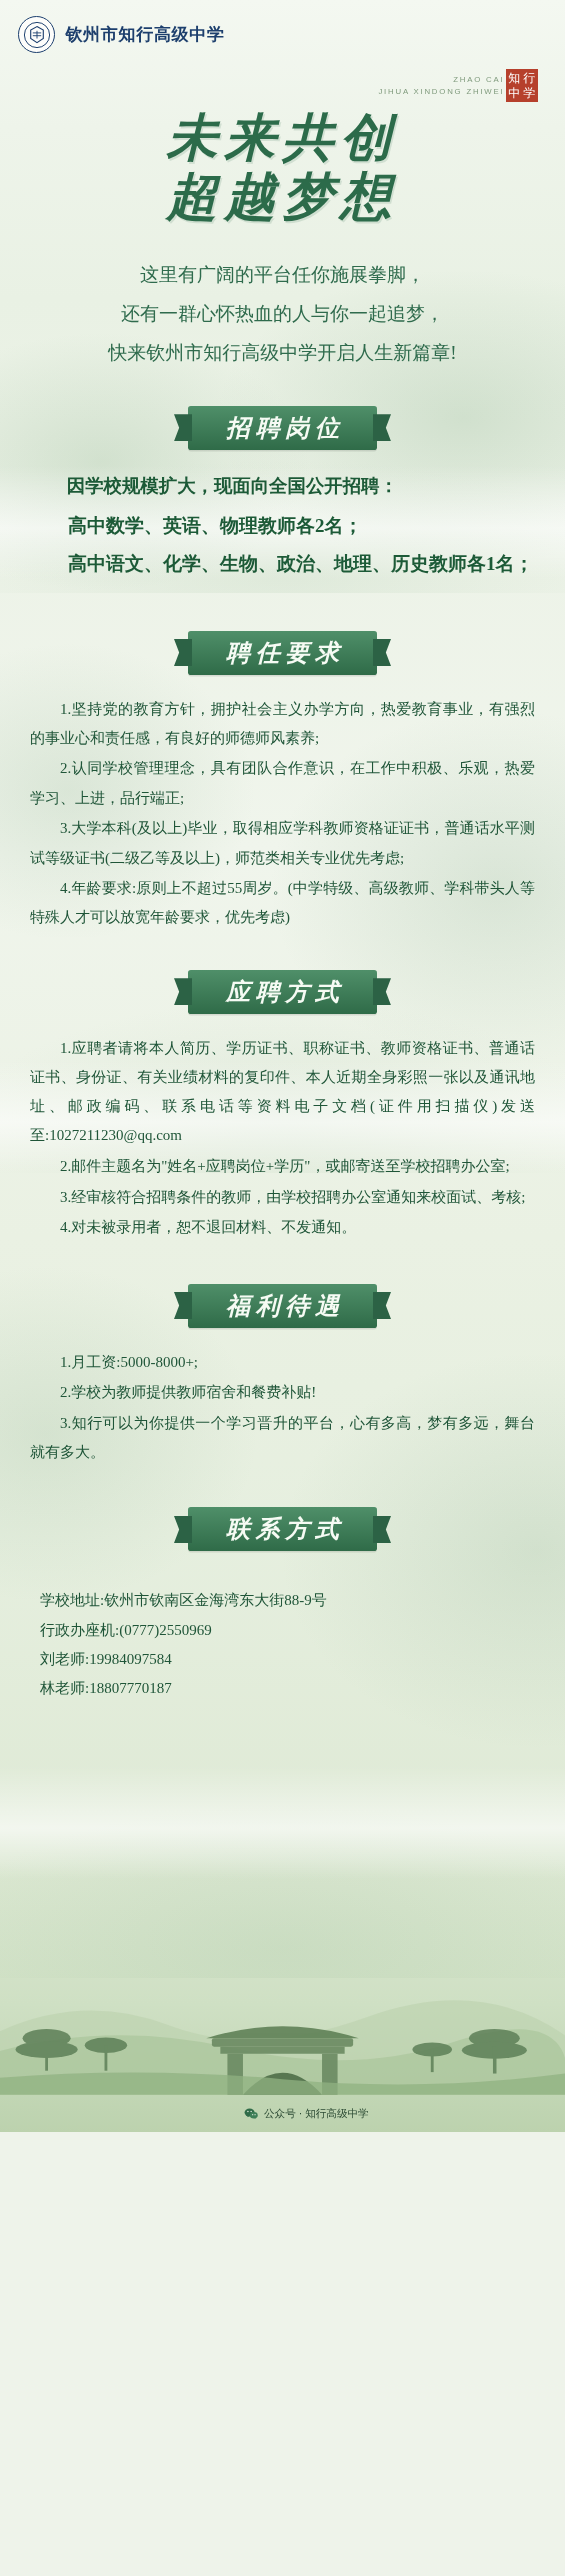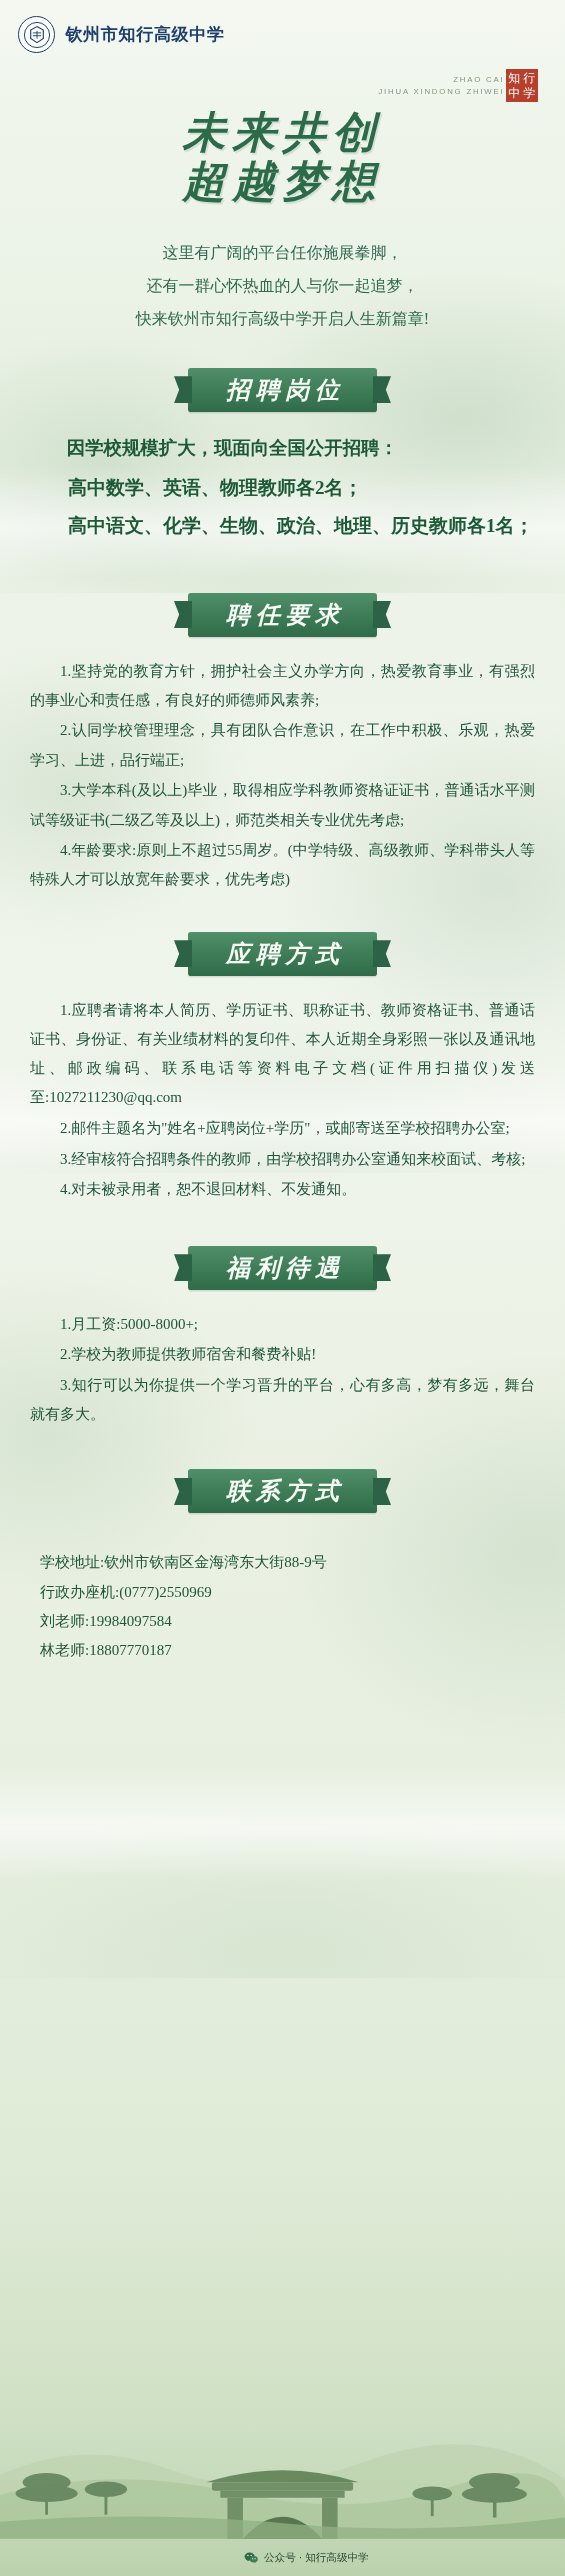--- a/index.html
+++ b/index.html
@@ -5,21 +5,21 @@
   * { box-sizing: border-box; }
   html, body { margin: 0; padding: 0; }
   body {
     width: 565px;
     font-family: "Liberation Sans", sans-serif;
     background: #eef3ea;
   }
   .poster {
     position: relative;
     width: 565px;
-    height: 2576px;
+    height: 2132px;
     overflow: hidden;
     background:
       linear-gradient(180deg,
         #f4f8f1 0%,
         #eef4ea 6%,
         #e9f1e4 14%,
         #edf3e8 26%,
         #f0f5ec 40%,
         #eaf1e3 58%,
         #e6efdf 72%,
@@ -121,34 +121,34 @@
   
   .title-block {
     position: relative;
     text-align: center;
     margin-top: 2.8px;
   }
   .title-line {
     font-family: "Liberation Serif", serif;
     font-weight: bold;
     color: #2c6b4a;
-    font-size: 43px;
+    font-size: 51px;
     line-height: 1.22;
     letter-spacing: 7px;
     font-style: italic;
     text-shadow: 1.4px 2.1px 0 rgba(44,107,74,.14);
   }
   .title-line.second { margin-top: -2.8px; }
   
   .intro {
     position: relative;
     text-align: center;
     margin-top: 28px;
     color: #2f6b4d;
-    font-size: 16px;
+    font-size: 19px;
     line-height: 2.05;
     font-family: "Liberation Serif", serif;
   }
   
   .banner {
     position: relative;
     margin: 32.5px auto 0;
     width: 189px;
     height: 44px;
     display: flex;

